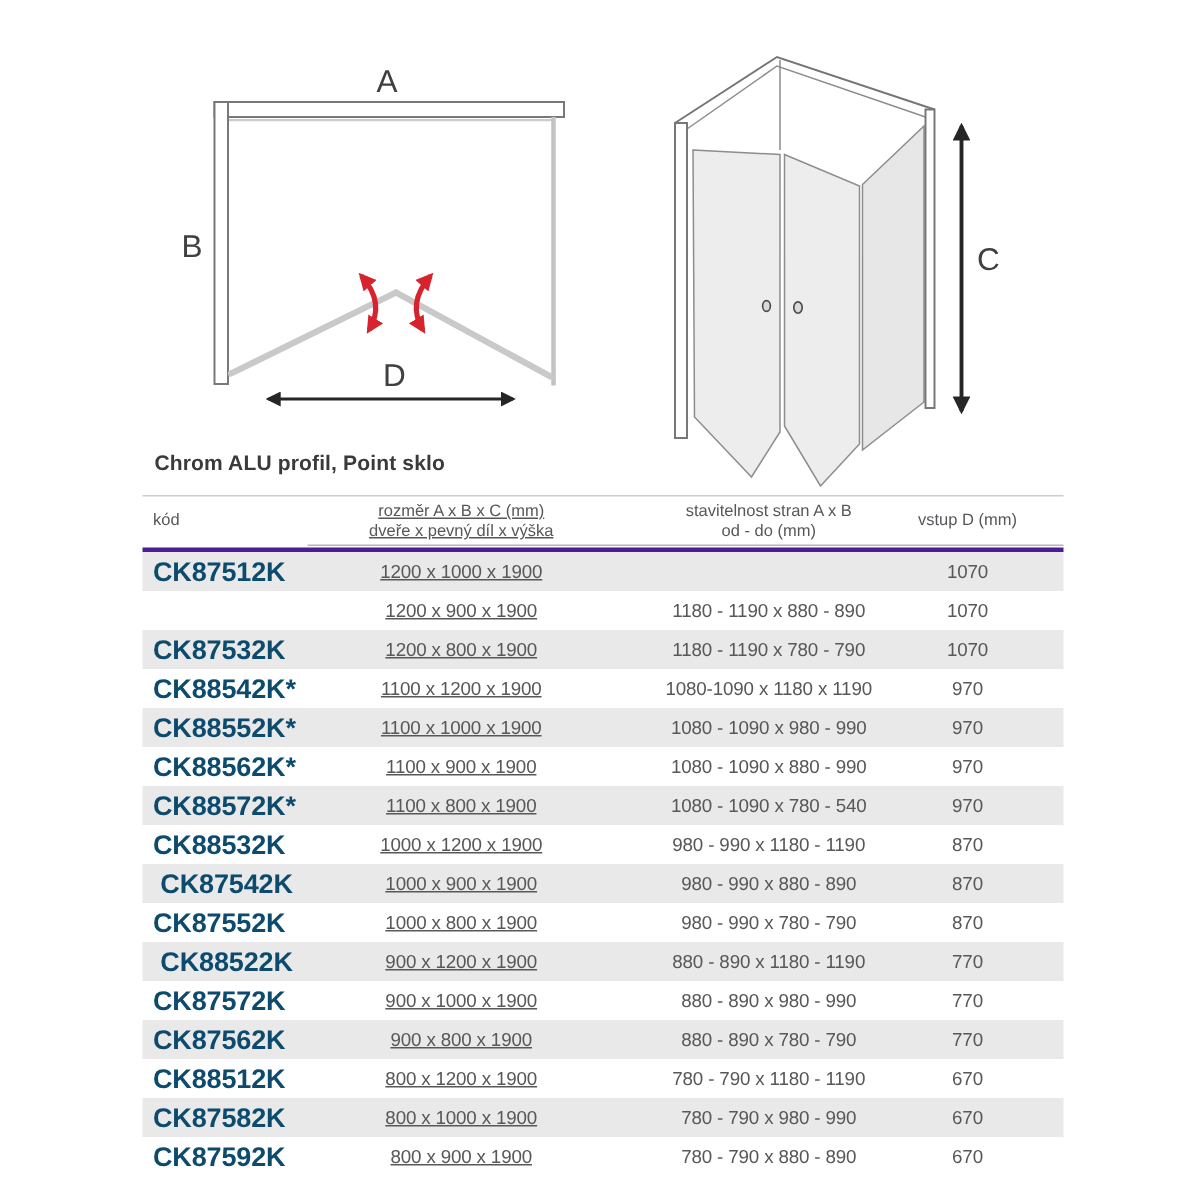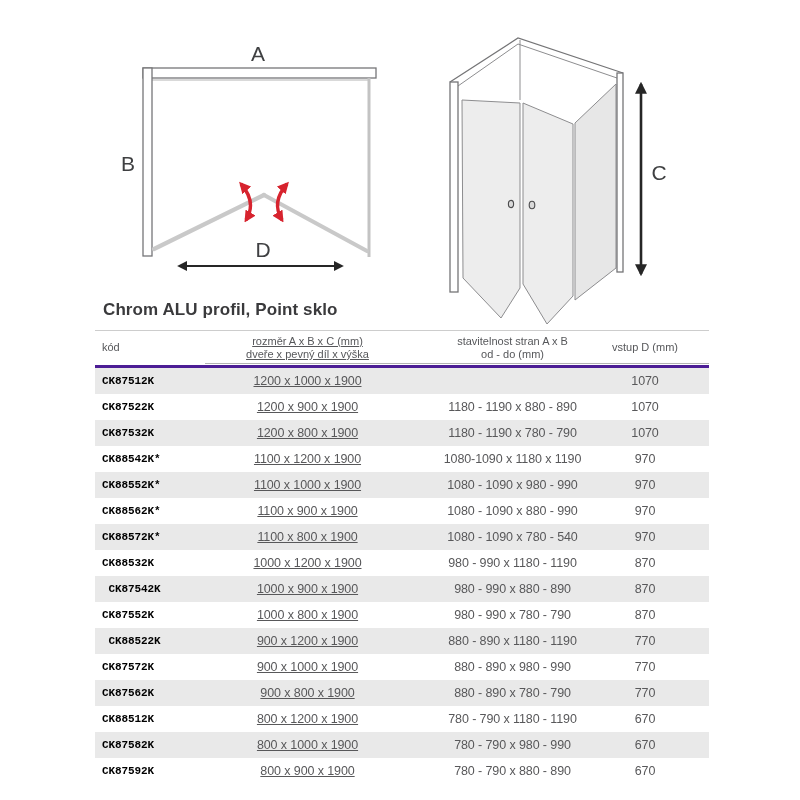--- a/index.html
+++ b/index.html
@@ -9,21 +9,21 @@
   }
   
   .diagram { position:absolute; }
   #diagram-topview  { left:100px; top:33px;  width:290px; height:258px; }
   #diagram-3dview   { left:425px; top:8px;   width:290px; height:330px; }
   .dim-label { font-size:21px; fill:#3f4042; font-family:"Liberation Sans", sans-serif; }
 
   
   .section-title {
     position:absolute; left:103px; top:300px;
-    font-size:17px; font-weight:bold; color:#3a3a3c; letter-spacing:0.1px;
+    font-size:14px; font-weight:bold; color:#3a3a3c; letter-spacing:0.1px;
   }
 
   
   .spec-table { position:absolute; left:95px; top:330px; width:614px; }
   .thead {
     position:relative; height:34px;
     border-top:1px solid #cdcdcd; border-bottom:3px solid #4c1d95;
     color:#56575a; font-size:11px; line-height:1.2;
   }
   .thead .underline {
@@ -31,21 +31,21 @@
   }
   .cell { position:absolute; top:0; height:100%; display:flex; flex-direction:column; justify-content:center; }
   .c-kod  { left:7px;  width:100px; align-items:flex-start; }
   .c-dim  { left:120px; width:185px; text-align:center;text-decoration:underline; }
   .c-adj  { left:330px; width:175px; align-items:center; text-align:right; }
   .c-entry{ left:500px; width:100px; align-items:center; text-align:center; }
   .tbody .row { position:relative; height:26px; }
   .tbody .row:nth-child(odd) { background:#e9e9e9; }
   .tbody .row:nth-child(even){ background:#ffffff; }
   .tbody .cell { font-size:12.5px; color:#58585a; letter-spacing:-0.1px; }
-  .tbody .c-kod { font-weight:bold; color:#000000; white-space:pre; font-size:11px;font-family:Liberation Mono, monospace; }
+  .tbody .c-kod { font-weight:bold; color:#0c4a6e; white-space:pre; font-size:18px; }
 </style>
 </head>
 <body>
 
 <svg id="diagram-topview" class="diagram" viewBox="0 0 290 258" xmlns="http://www.w3.org/2000/svg">
 
   <text class="dim-label" x="158" y="28" text-anchor="middle">A</text>
   <text class="dim-label" x="28" y="138" text-anchor="middle">B</text>
   <text class="dim-label" x="163" y="224" text-anchor="middle">D</text>
 
@@ -117,21 +117,20 @@
         <span>vstup D (mm)</span>
       </div>
     </div>
   <div class="tbody">
       <div class="row">
         <div class="cell c-kod">CK87512K</div>
         <div class="cell c-dim">1200 x 1000 x 1900</div>
         <div class="cell c-entry">1070</div>
       </div>
       <div class="row">
-        <div class="cell c-kod">CK87522K</div>
         <div class="cell c-dim">1200 x 900 x 1900</div>
         <div class="cell c-adj">1180 - 1190 x 880 - 890</div>
         <div class="cell c-entry">1070</div>
       </div>
       <div class="row">
         <div class="cell c-kod">CK87532K</div>
         <div class="cell c-dim">1200 x 800 x 1900</div>
         <div class="cell c-adj">1180 - 1190 x 780 - 790</div>
         <div class="cell c-entry">1070</div>
       </div>

